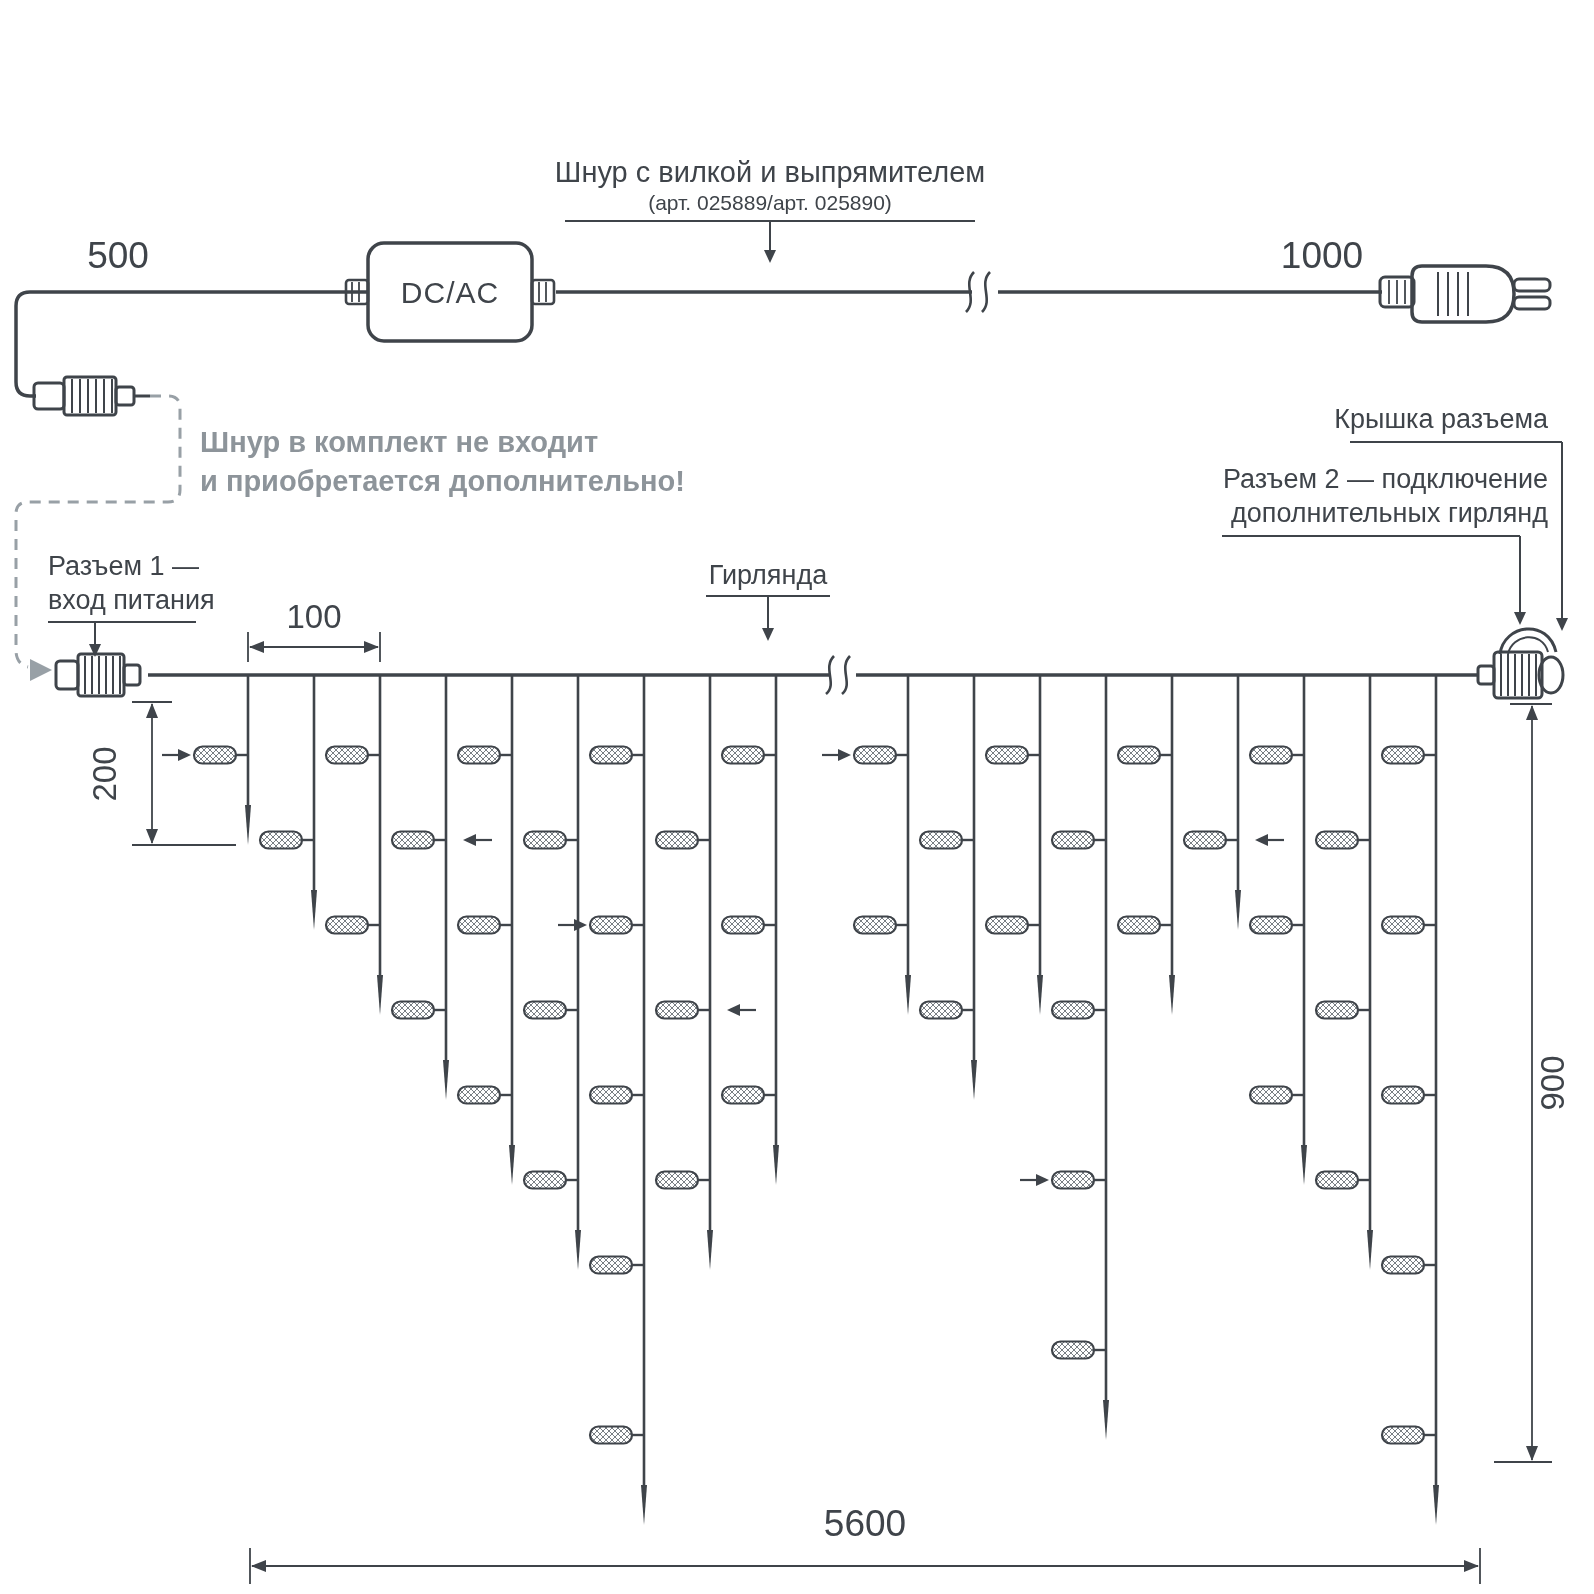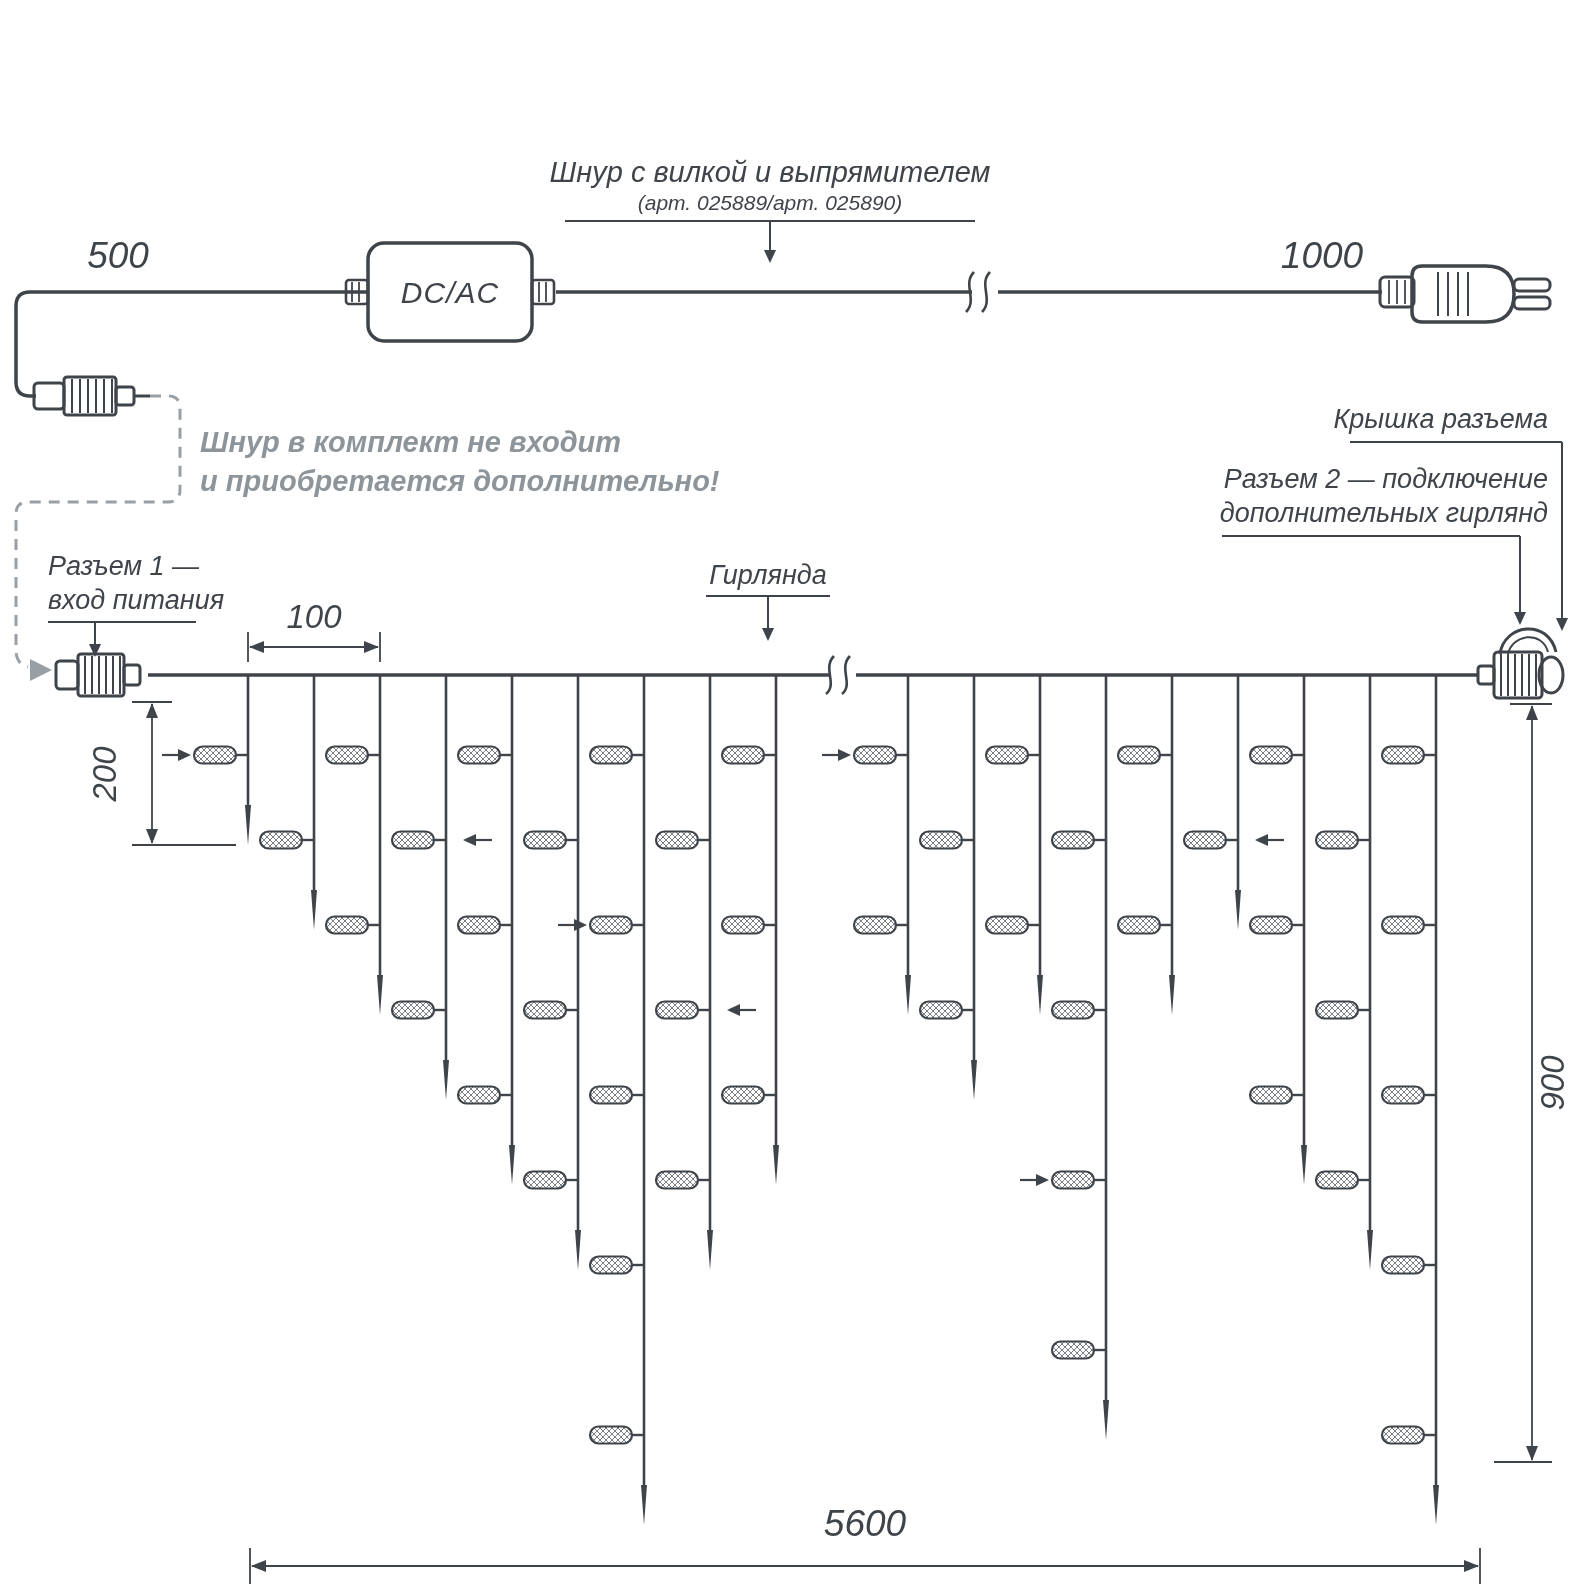--- a/index.html
+++ b/index.html
@@ -1,16 +1,16 @@
 <!DOCTYPE html>
 <html><head>
 <meta charset="utf-8">
 <style>
   html,body{margin:0;padding:0;background:#ffffff;}
-  .stage{width:1298px;height:1594px;position:relative;background:#fff;font-style:italic;}
+  .stage{width:1298px;height:1594px;position:relative;background:#fff;}
   text{font-family:"Liberation Sans", sans-serif;fill:#3f444a;}
   .dim{font-size:33px;}
   .big{font-size:37px;}
   .lbl{font-size:27px;}
   .title{font-size:29px;}
   .sub{font-size:21px;}
   .note{font-size:29px;font-weight:bold;fill:#8d949a;}
   .boxlbl{font-size:30px;letter-spacing:1px;}
   .stroke{stroke:#3f444a;fill:none;}
   .grey{stroke:#98a0a6;}

